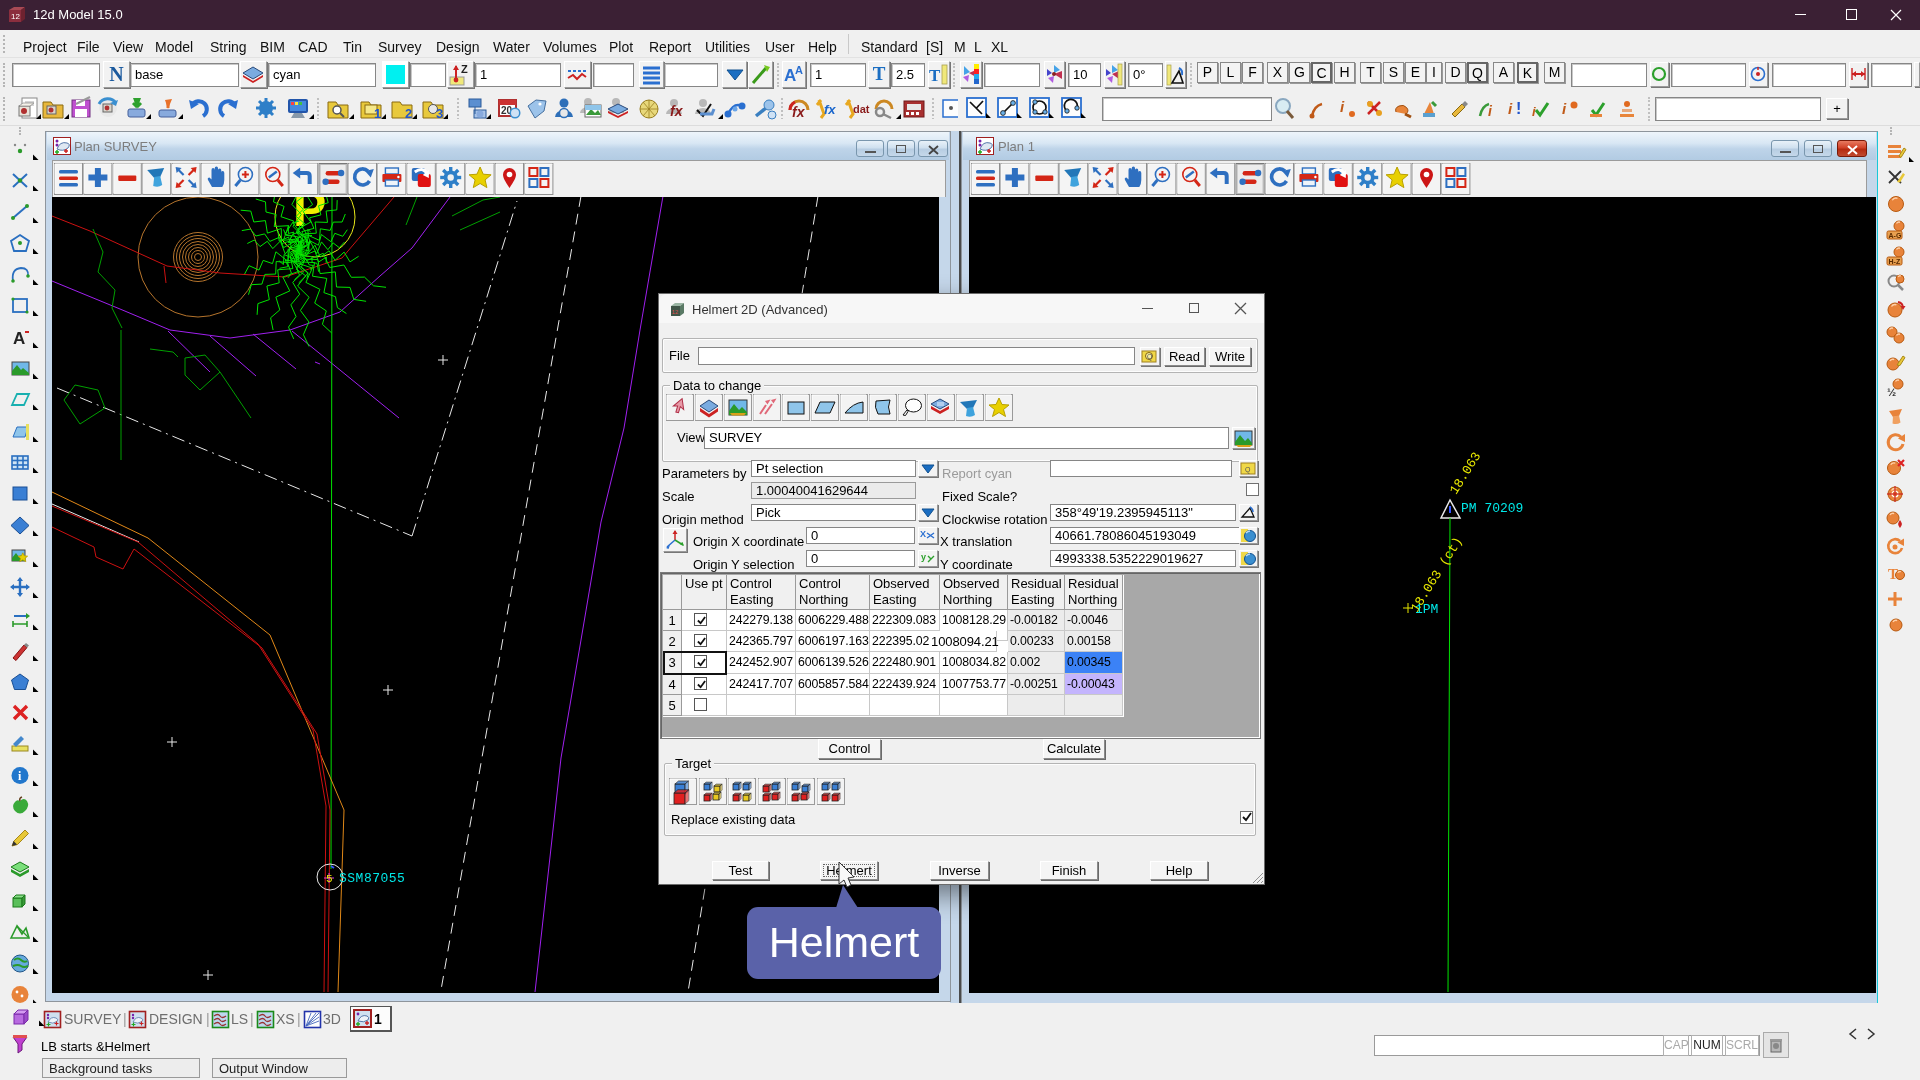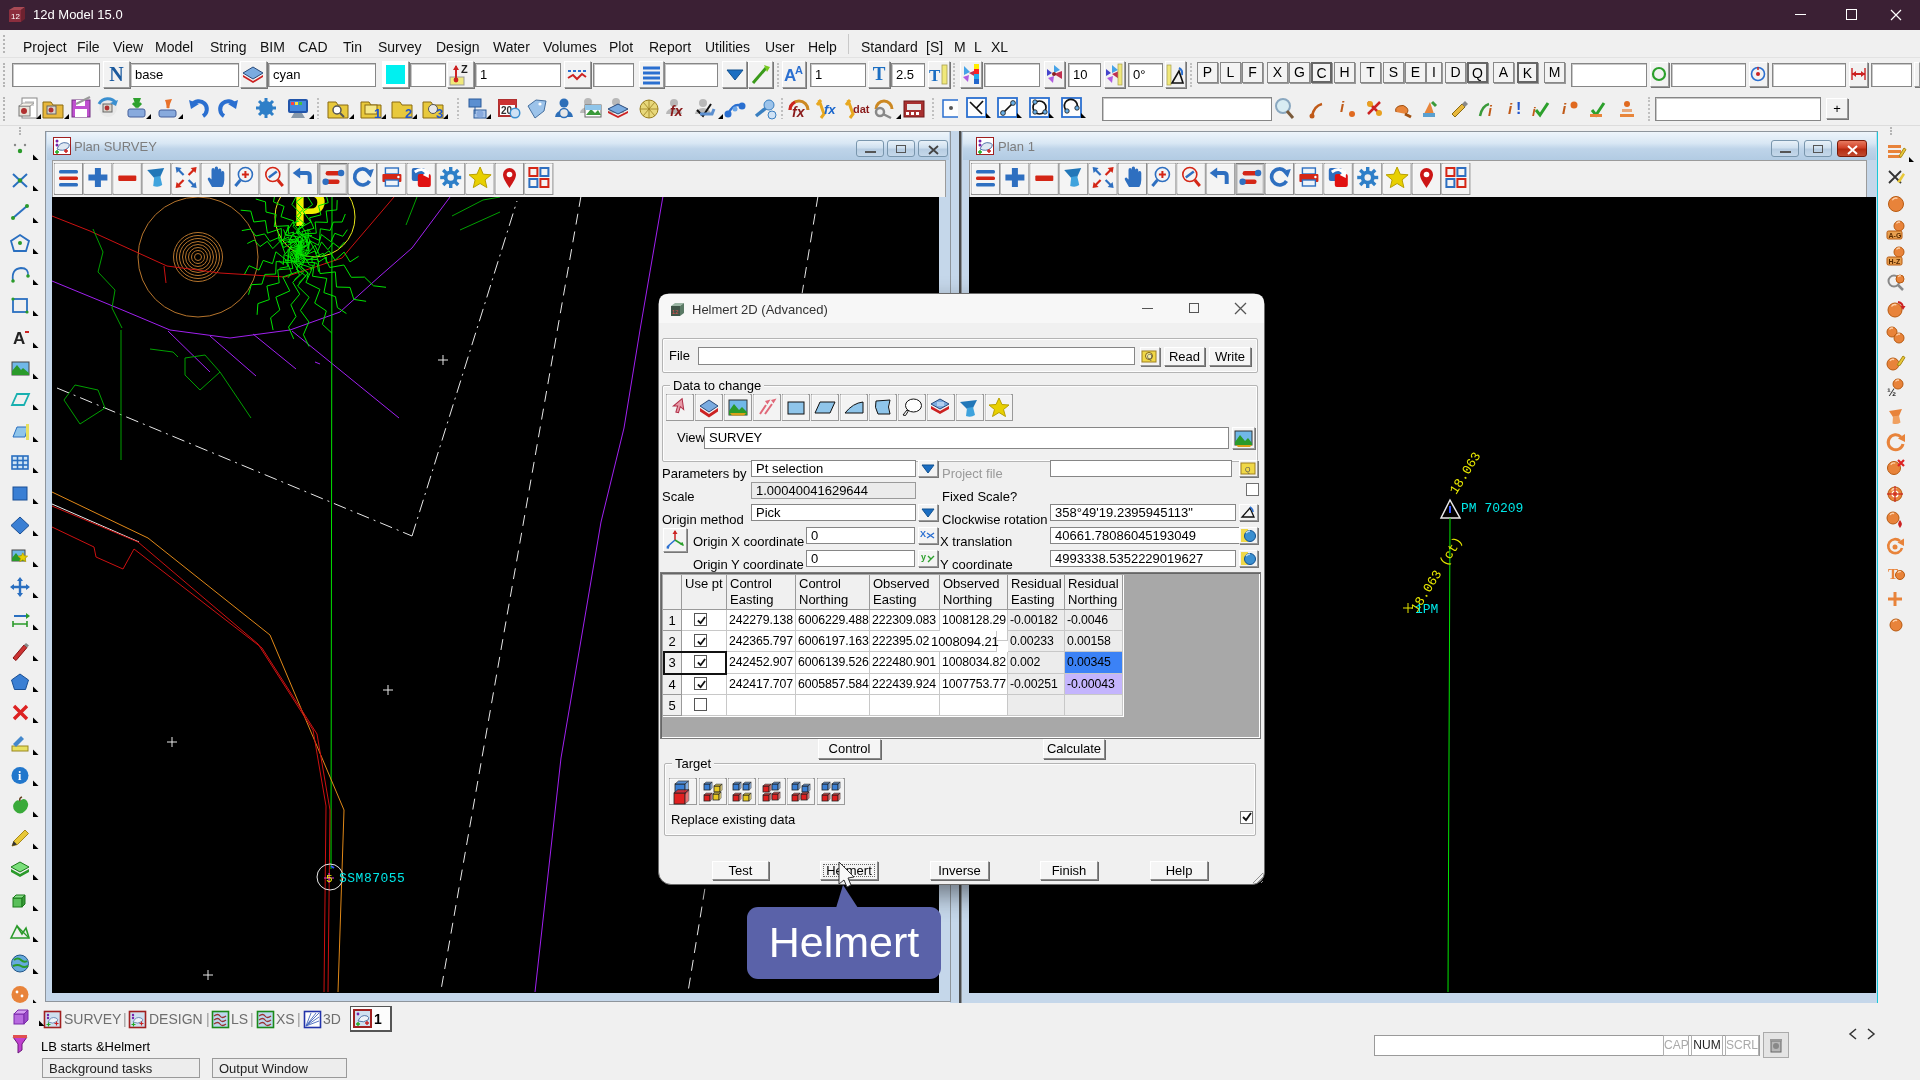--- a/index.html
+++ b/index.html
@@ -17,21 +17,21 @@
 #mdi{position:absolute;left:44px;top:126px;width:1834px;height:877px;background:#f0f0f0}
 .planwin{position:absolute;background:#c5d7ea;border:1px solid #8e959c}
 .ptitle{position:absolute;left:1px;top:0;right:1px;height:28px;
   background:linear-gradient(#eef5fb 0%,#d8e7f4 40%,#bed4e9 60%,#b2cbe3 100%);}
 .ptext{position:absolute;left:28px;top:7px;font-size:13px;color:#7d7d7d}
 .ptool{position:absolute;background:#f0f0f0;border:1px solid #9b9b9b;border-bottom:none}
 .canvas{position:absolute;background:#000}
 .wbtn{position:absolute;width:28px;height:17px;border:1px solid #7996ad;border-radius:3px;
   background:linear-gradient(#e8f1f9,#cfe0ef 45%,#b7cde2 55%,#c5d8ea);color:#333;text-align:center}
 #dlg{position:absolute;left:658px;top:293px;width:607px;height:592px;background:#f0f0f0;
-  border:1px solid #6b6b6b;border-radius:13px;box-shadow:4px 10px 24px rgba(0,0,0,.45)}
+  border:1px solid #6b6b6b;border-radius:0;box-shadow:4px 10px 24px rgba(0,0,0,.45)}
 #dlgtitle{position:absolute;left:0;top:0;width:100%;height:30px;background:#f7f7f7;border-radius:8px 8px 0 0;border-bottom:1px solid #f0f0f0}
 .grp{position:absolute;border:1px solid #b4b4b4;box-shadow:inset 0 0 0 1px #fdfdfd;border-radius:2px}
 .glabel{position:absolute;background:#f0f0f0;font-size:13px;color:#000;padding:0 3px;line-height:13px}
 .lbl{position:absolute;font-size:13px;color:#000;white-space:nowrap}
 .lblg{position:absolute;font-size:13px;color:#9a9a9a;white-space:nowrap}
 .fld{position:absolute;background:#fff;border:1px solid #868686;font-size:13px;color:#000;padding-left:4px;white-space:nowrap;overflow:hidden}
 .fldg{position:absolute;background:#ebebeb;border:1px solid #9a9a9a;font-size:13px;color:#000;padding-left:4px}
 .wbtn2{position:absolute;background:#f5f5f5;border:1px solid #8a8a8a;border-top-color:#fff;border-left-color:#fff;box-shadow:1px 1px 0 #6a6a6a;font-size:13px;color:#000;text-align:center}
 .dib{position:absolute;width:28px;height:27px;background:#f3f3f3;border:1px solid #9a9a9a;border-top-color:#fff;border-left-color:#fff;box-shadow:1px 1px 0 #777}
 .chk{position:absolute;width:13px;height:13px;background:#fff;border:1px solid #707070}
@@ -1195,21 +1195,21 @@
       </svg>
     </div>
 
   <div class="lbl" style="left:3px;top:172px">Parameters by</div>
   <div class="fld" style="left:92px;top:166px;width:165px;height:17px">Pt selection</div>
   <div class="dib" style="left:259px;top:166px;width:20px;height:17px">
       <svg width="18" height="15" viewBox="0 0 18 15">
         <path d="M3 4 h12 l-6 8z" fill="#1b6ec2" stroke="#11508f"></path>
       </svg>
     </div>
-  <div class="lblg" style="left:283px;top:172px">Project file</div>
+  <div class="lblg" style="left:283px;top:172px">Report cyan</div>
   <div class="fld" style="left:391px;top:166px;width:182px;height:17px"></div>
   <div class="dib" style="left:580px;top:166px;width:19px;height:17px">
       <svg width="17" height="15" viewBox="0 0 17 15">
         <rect x="1" y="2" width="14" height="11" fill="#f0d848" stroke="#a08020"></rect>
         <text x="5" y="11" font-size="7" fill="#555">Q</text>
       </svg>
     </div>
 
   <div class="lbl" style="left:3px;top:195px">Scale</div>
   <div class="fldg" style="left:92px;top:188px;width:165px;height:17px">1.00040041629644</div>
@@ -1252,21 +1252,21 @@
     </div>
   <div class="lbl" style="left:281px;top:240px">X translation</div>
   <div class="fld" style="left:391px;top:233px;width:201px;height:17px">40661.78086045193049</div>
   <div class="dib" style="left:580px;top:233px;width:19px;height:17px">
       <svg width="17" height="15" viewBox="0 0 17 15">
         <rect x="1" y="1" width="7" height="13" fill="#f0d848"></rect>
         <circle cx="10" cy="8" r="5.5" fill="#3a8fd0" stroke="#11508f"></circle>
         <path d="M6 5 a5.5 5.5 0 0 1 4 -2" stroke="#bcd8f0" stroke-width="1.5" fill="none"></path>
       </svg>
     </div>
-  <div class="lbl" style="left:34px;top:263px">Origin Y coordinate</div>
+  <div class="lbl" style="left:34px;top:263px">Origin Y selection</div>
   <div class="fld" style="left:147px;top:256px;width:109px;height:17px">0</div>
   <div class="dib" style="left:259px;top:256px;width:20px;height:17px">
       <svg width="18" height="15" viewBox="0 0 18 15">
         <text x="2" y="9" font-size="9" font-weight="bold" fill="#2ca02c">y</text>
         <path d="M9 11 l6 -6 m-6 0 l3 3" stroke="#2ca02c" stroke-width="1.4"></path>
       </svg>
     </div>
   <div class="lbl" style="left:281px;top:263px">Y coordinate</div>
   <div class="fld" style="left:391px;top:256px;width:186px;height:17px">4993338.5352229019627</div>
   <div class="dib" style="left:580px;top:256px;width:19px;height:17px">

